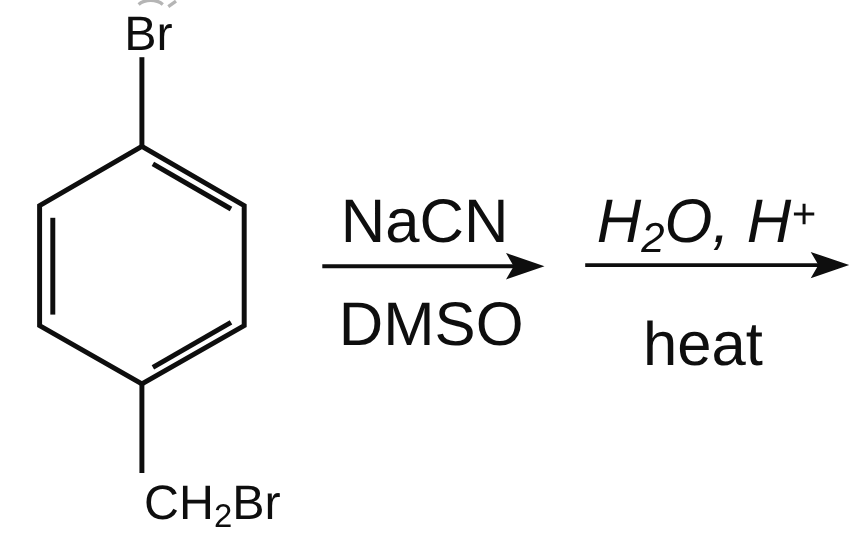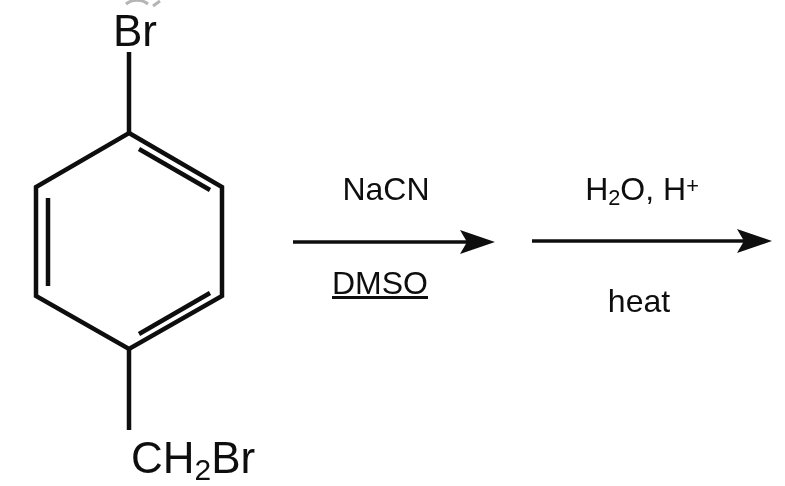--- a/index.html
+++ b/index.html
@@ -18,21 +18,21 @@
     width: 785px; height: 486px;
   }
   .lbl {
     position: absolute;
     line-height: 1;
     white-space: nowrap;
     color: #0e0e0e;
     user-select: none;
   }
   .mol-lbl { font-size: 44px; }
-  .arrow-lbl { font-size: 32px; transform: translateX(-50%); }
+  .arrow-lbl { font-size: 56px; transform: translateX(-50%); }
   .sub { font-size: 0.68em; vertical-align: -0.24em; }
   .sup { font-size: 0.68em; vertical-align: 0.34em; }
 </style>
 </head>
 <body>
 
 <div class="canvas">
 
   <svg class="linework" viewBox="0 0 785 486" xmlns="http://www.w3.org/2000/svg">
 
@@ -65,24 +65,24 @@
     <span>Br</span>
   </div>
 
   <div class="lbl mol-lbl" style="left:114px; top:436px;margin-left:17px;">
     <span>CH</span><span class="sub">2</span><span>Br</span>
   </div>
 
   <div class="lbl arrow-lbl" style="left:386px; top:173px;">
     <span>NaCN</span>
   </div>
-  <div class="lbl arrow-lbl" style="left:380px; top:267px;text-decoration:underline;">
+  <div class="lbl arrow-lbl" style="left:392px; top:267px;">
     <span>DMSO</span>
   </div>
 
-  <div class="lbl arrow-lbl" style="left:642px; top:173px;">
+  <div class="lbl arrow-lbl" style="left:642px; top:173px;font-style:italic;">
     <span>H</span><span class="sub">2</span><span>O, H</span><span class="sup">+</span>
   </div>
   <div class="lbl arrow-lbl" style="left:639px; top:272px;margin-top:13px;">
     <span>heat</span>
   </div>
 
 </div>
 
 </body></html>

